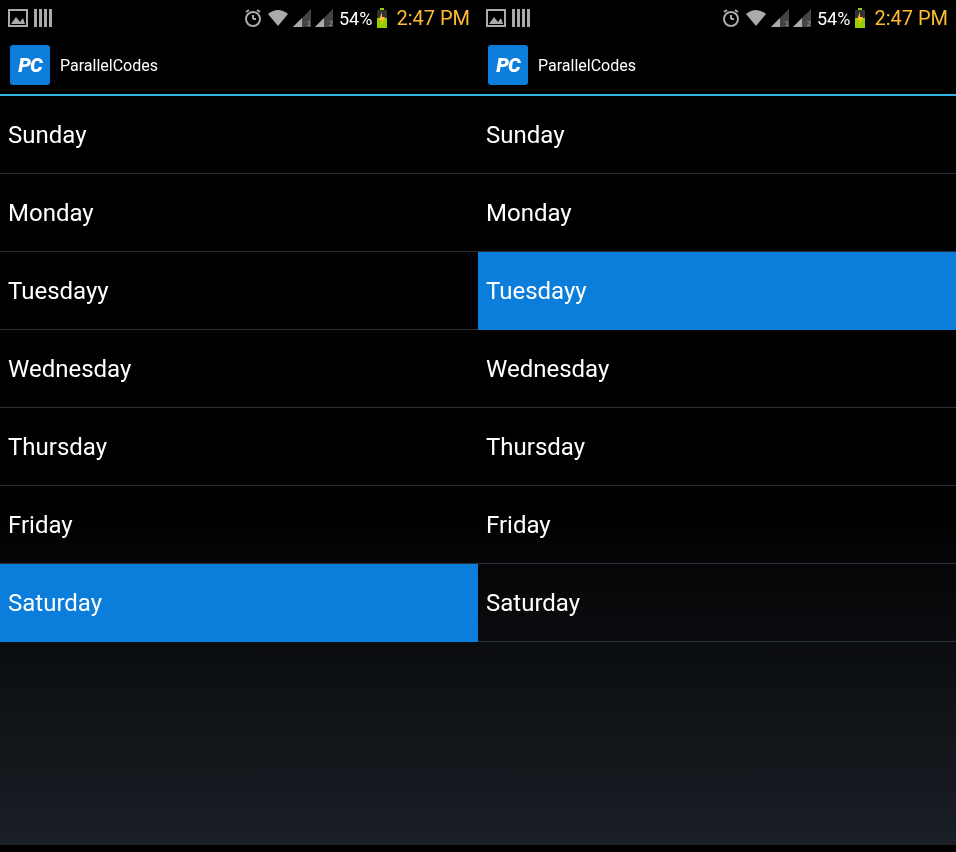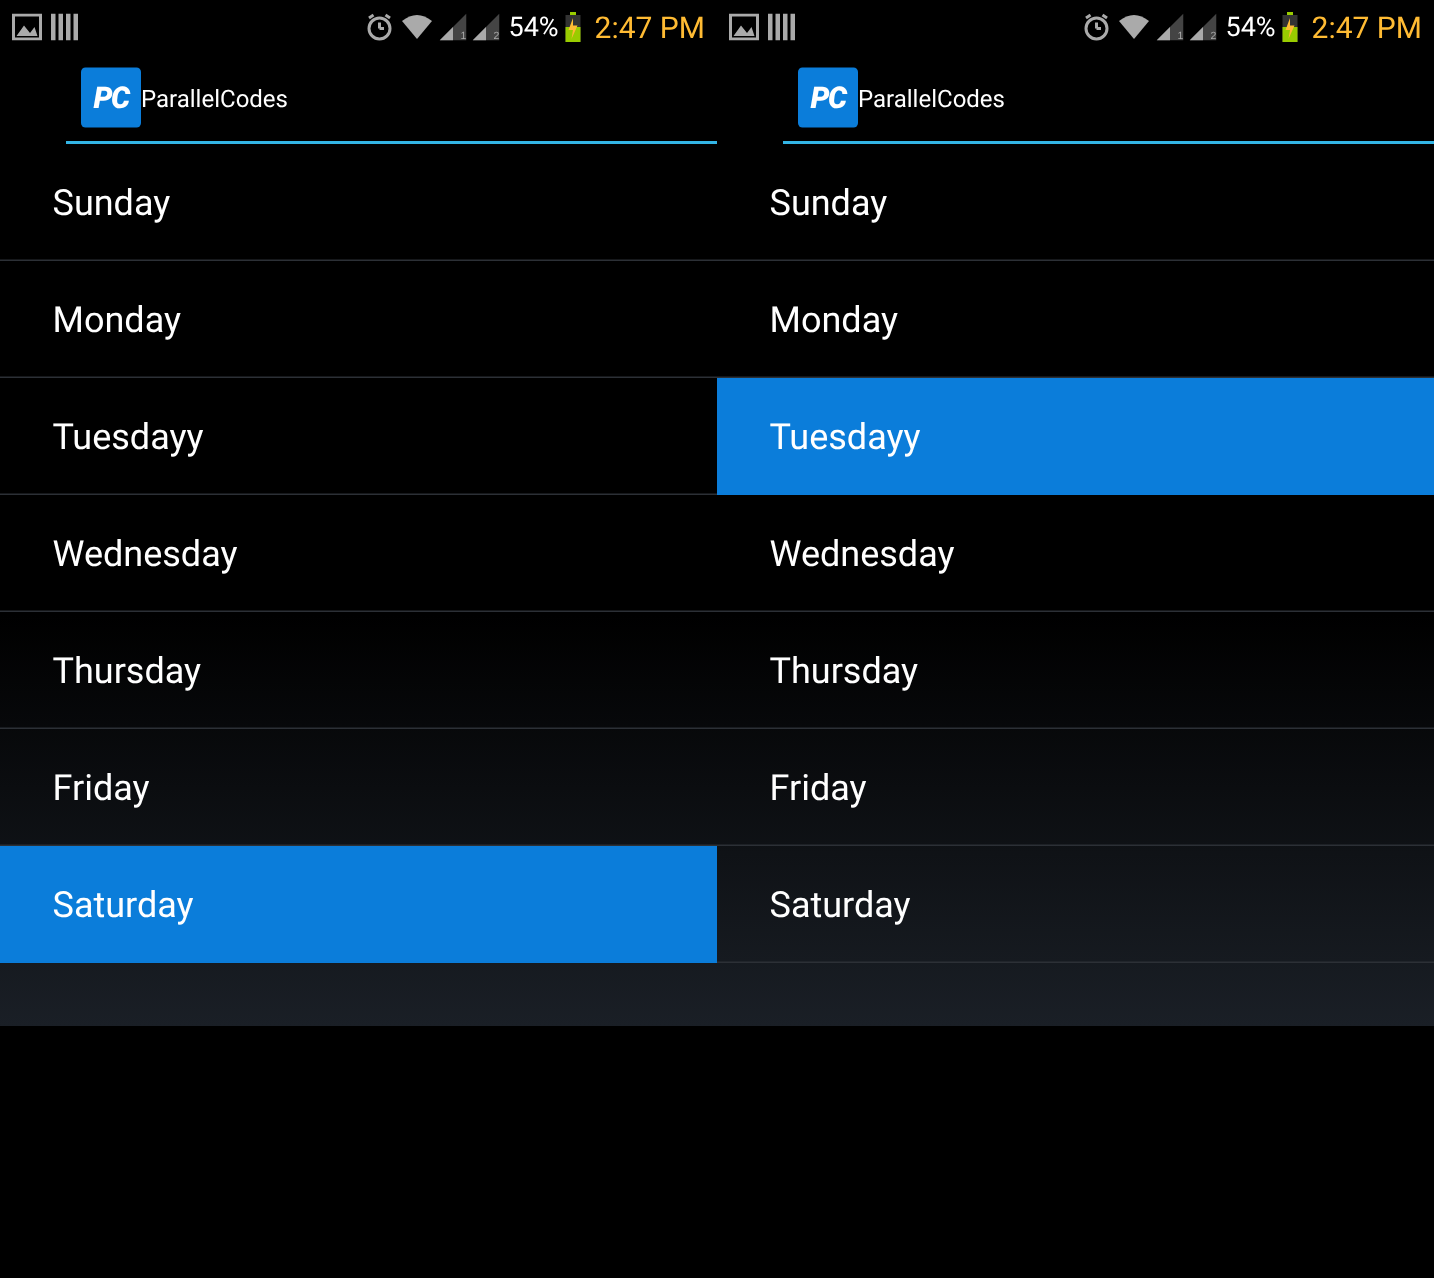--- a/index.html
+++ b/index.html
@@ -6,21 +6,21 @@
   body {
     background: #000;
     font-family: Roboto, "Helvetica Neue", Arial, sans-serif;
     width: 956px;
     height: 852px;
     overflow: hidden;
     display: flex;
   }
   .phone {
     width: 478px;
-    height: 684px;
+    height: 845px;
     background: linear-gradient(to bottom, #000 0%, #000 60%, #1a1f26 100%);
     position: relative;
     display: flex;
     flex-direction: column;
   }
   .phone + .phone { }
   .status-bar {
     height: 36px;
     background: #000;
     display: flex;
@@ -42,22 +42,22 @@
   }
   .icon-svg { display: block; }
   .battery-pct { color: #fff; font-size: 18px; margin-left: 2px; }
   .clock { color: #ffbb33; font-size: 20px; font-weight: 400; margin-left: 4px; }
   .action-bar {
     height: 60px;
     background: #000;
     display: flex;
     align-items: center;
     padding: 0 10px;
+    gap: 10px;
     border-bottom: 2px solid #33b5e5;
-    margin-left: 44px;
   }
   .app-icon {
     width: 40px;
     height: 40px;
     background: #0b7dda;
     border-radius: 3px;
     display: flex;
     align-items: center;
     justify-content: center;
     font-style: italic;
@@ -71,21 +71,21 @@
     font-size: 16px;
     font-weight: 400;
   }
   .list {
     flex: 1;
     display: flex;
     flex-direction: column;
   }
   .list-item {
     height: 78px;
-    padding: 0 35px;
+    padding: 0 8px;
     display: flex;
     align-items: center;
     color: #fff;
     font-size: 24px;
     font-weight: 400;
     border-bottom: 1px solid #2c3036;
     background: transparent;
     cursor: pointer;
   }
   .list-item.selected {

